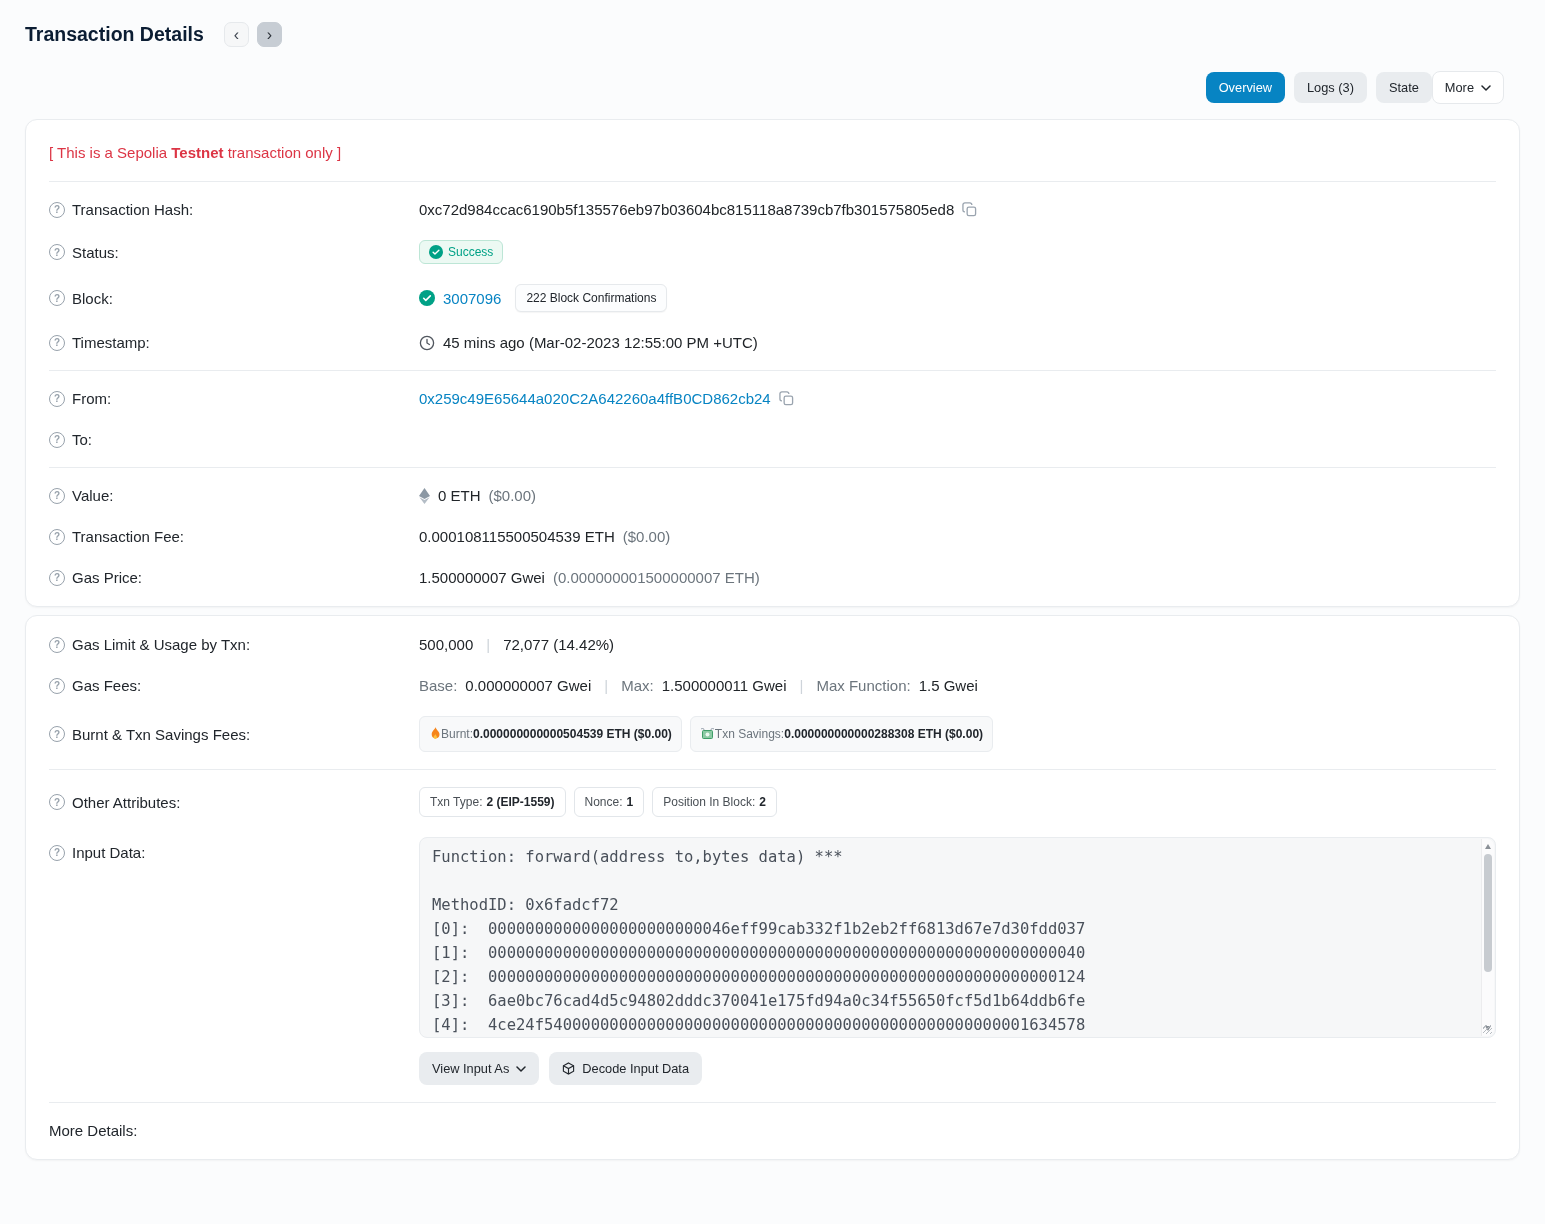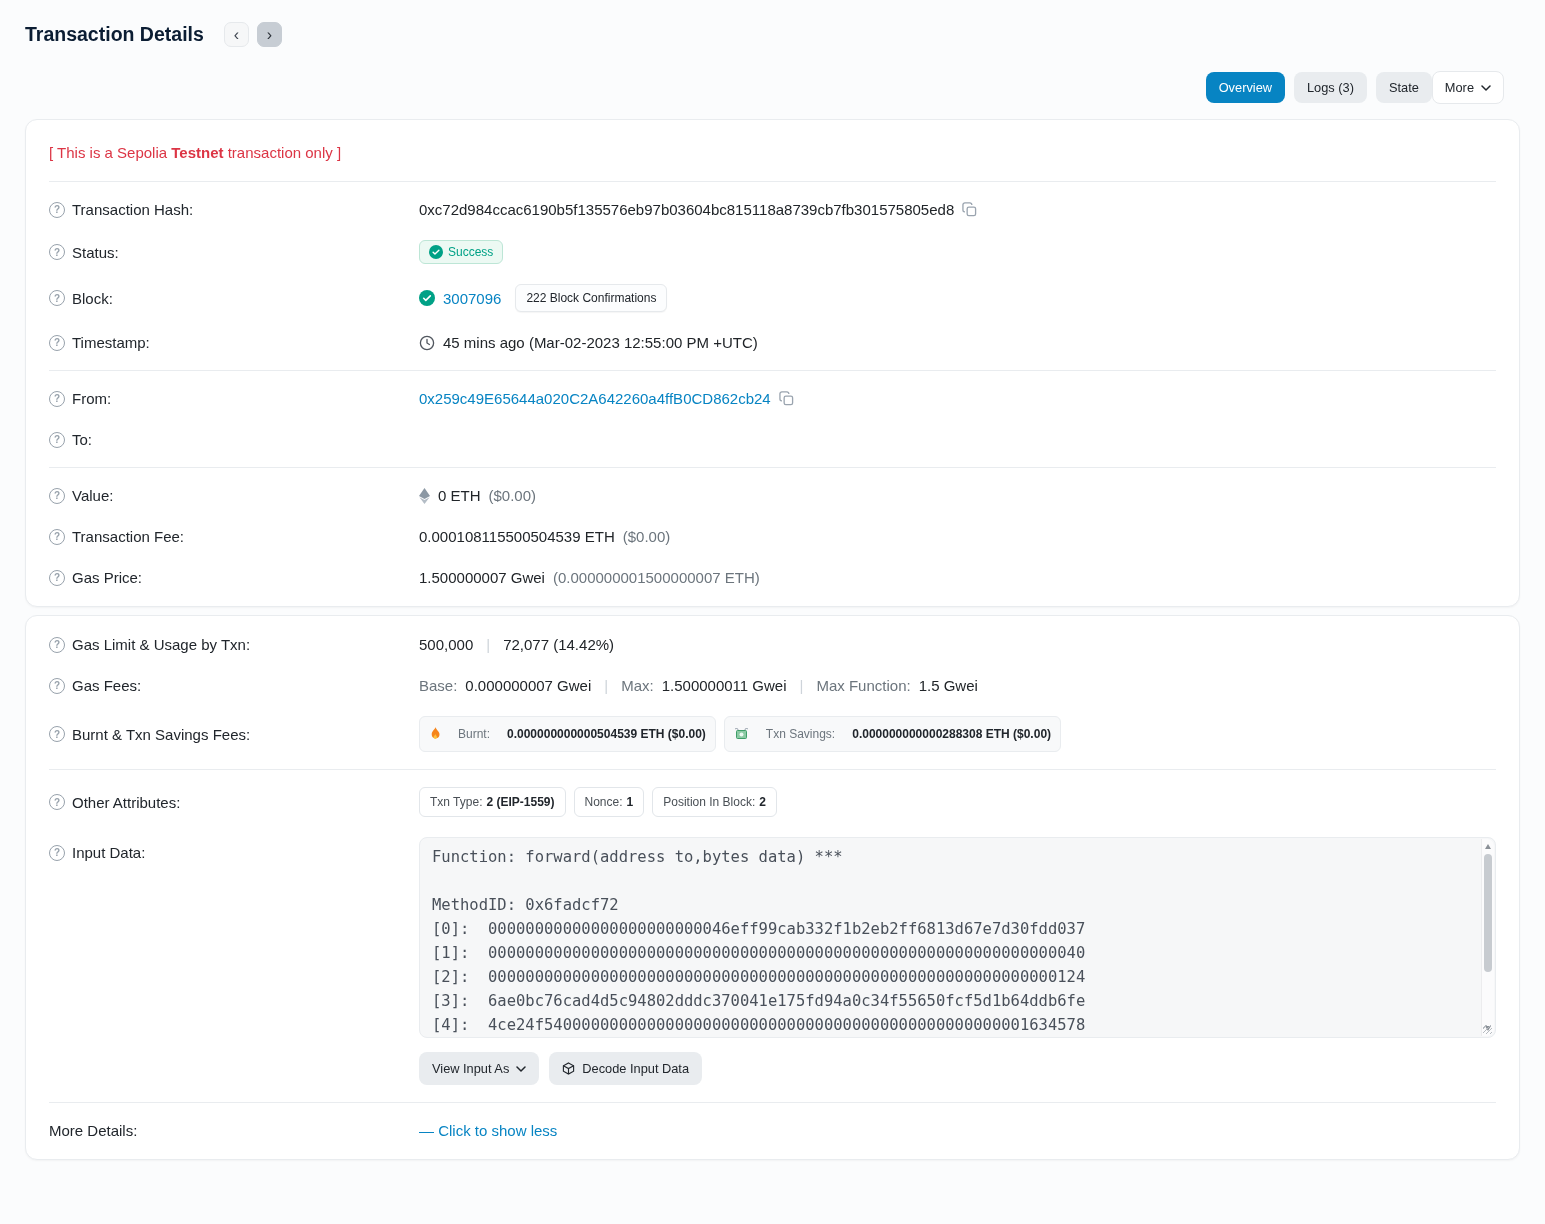--- a/index.html
+++ b/index.html
@@ -31,21 +31,21 @@
   .row-value{flex:1;display:flex;align-items:center;gap:8px;flex-wrap:wrap;min-width:0}
   .row-value.block-value{display:block}
 
   .link{color:#0784c3;cursor:pointer;text-decoration:none}
   .muted{color:#6c757d}
   .sep{color:#ced4da;margin:0 5px}
   .icon-btn{background:none;border:none;padding:0;display:inline-flex;align-items:center;cursor:pointer;color:#8c98a4}
 
   .badge-success{display:inline-flex;align-items:center;gap:5px;background:#ecf9f3;border:1px solid #bde6d6;border-radius:6px;color:#00a186;font-size:12px;font-weight:500;padding:4px 9px}
   .badge-gray{background:#fcfdfe;border:1px solid #e6e9ec;border-radius:6px;font-size:12px;font-weight:500;color:#21262c;padding:6px 10px;box-shadow:0 1px 1px rgba(0,0,0,.04)}
-  .fee-badge{display:inline-flex;align-items:center;gap:17px;background:#f8f9fa;border:1px solid #e9ecef;border-radius:6px;font-size:12px;padding:10px 9px}
+  .fee-badge{display:inline-flex;align-items:center;gap:0;background:#f8f9fa;border:1px solid #e9ecef;border-radius:6px;font-size:12px;padding:10px 9px}
   .fee-badge b{color:#21262c;font-weight:700}
   .attr-badge{display:inline-flex;align-items:center;gap:4px;background:#fff;border:1px solid #e2e6ea;border-radius:6px;font-size:12px;padding:7px 10px;color:#4a5056}
   .attr-badge b{color:#21262c}
 
   .input-box{position:relative;background:#f6f7f8;border:1px solid #e9ecef;border-radius:8px;height:201px;overflow:hidden}
   .input-box pre{font-family:"DejaVu Sans Mono","Liberation Mono",monospace;font-size:15.5px;line-height:24px;color:#49505a;padding:7px 26px 7px 12px;white-space:pre}
   .fake-scrollbar{position:absolute;top:1px;right:1px;bottom:1px;width:13px;background:#fbfbfc;border-left:1px solid #ececee;border-radius:0 7px 7px 0}
   .scroll-arrow{position:absolute;left:3px;width:0;height:0;border-left:3.5px solid transparent;border-right:3.5px solid transparent}
   .scroll-arrow.up{top:5px;border-bottom:5px solid #8a9097}
   .scroll-arrow.down{bottom:5px;border-top:5px solid #8a9097}
@@ -365,19 +365,16 @@
         </div>
       </div>
     </div>
 
     <div class="divider"></div>
 
     <div class="row">
       <div class="row-label">
         <span>More Details:</span>
       </div>
-      <div class="row-value">
-        <a class="link">— Click to show less</a>
-      </div>
     </div>
 
   </section>
 </div>
 
 </body></html>

